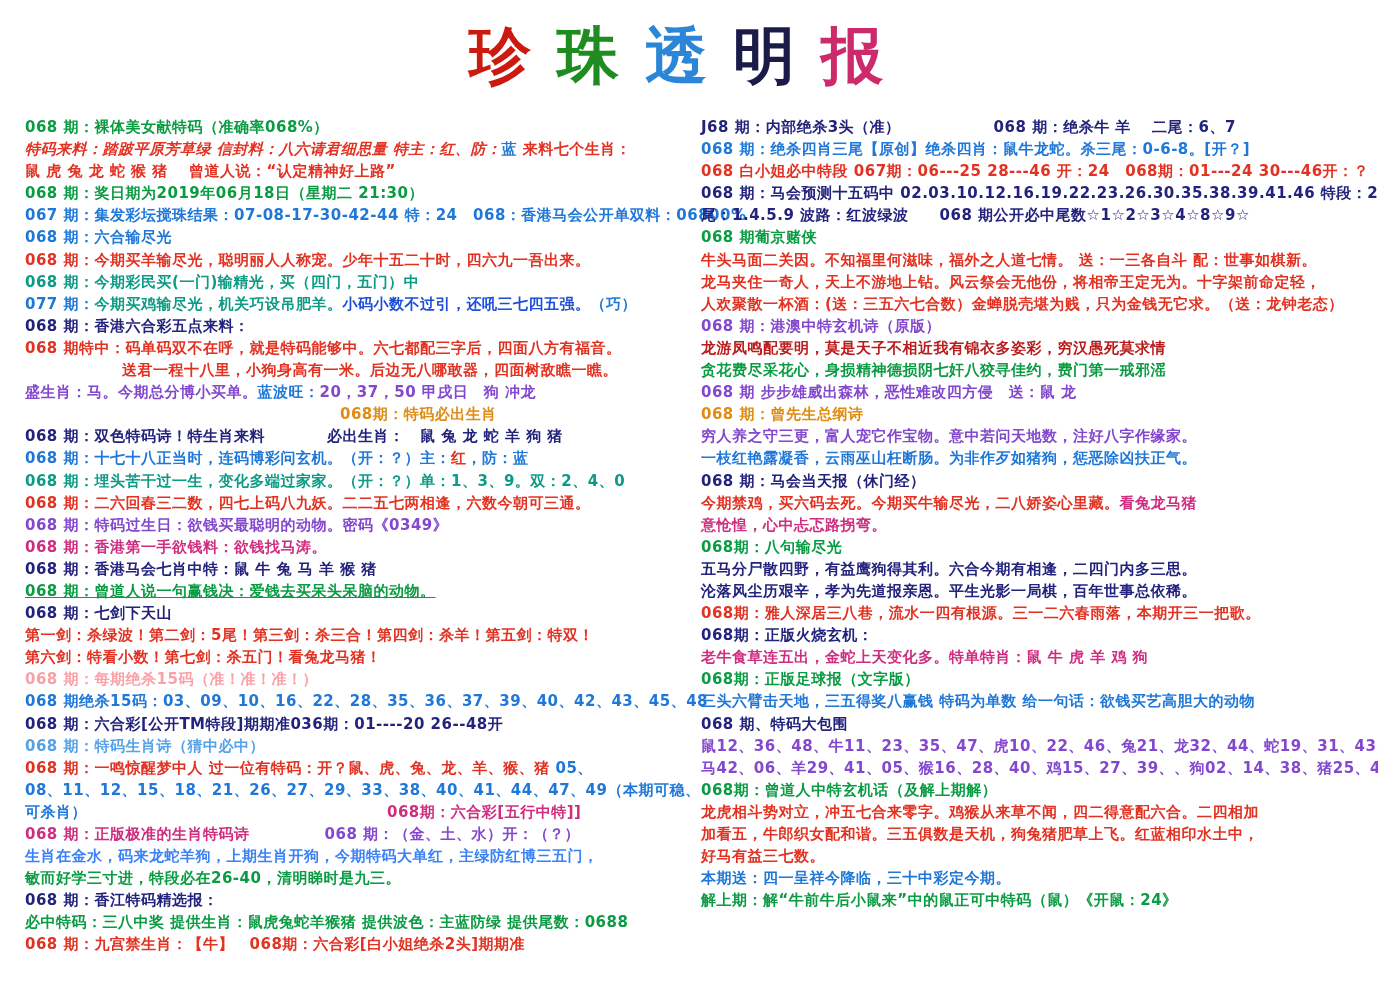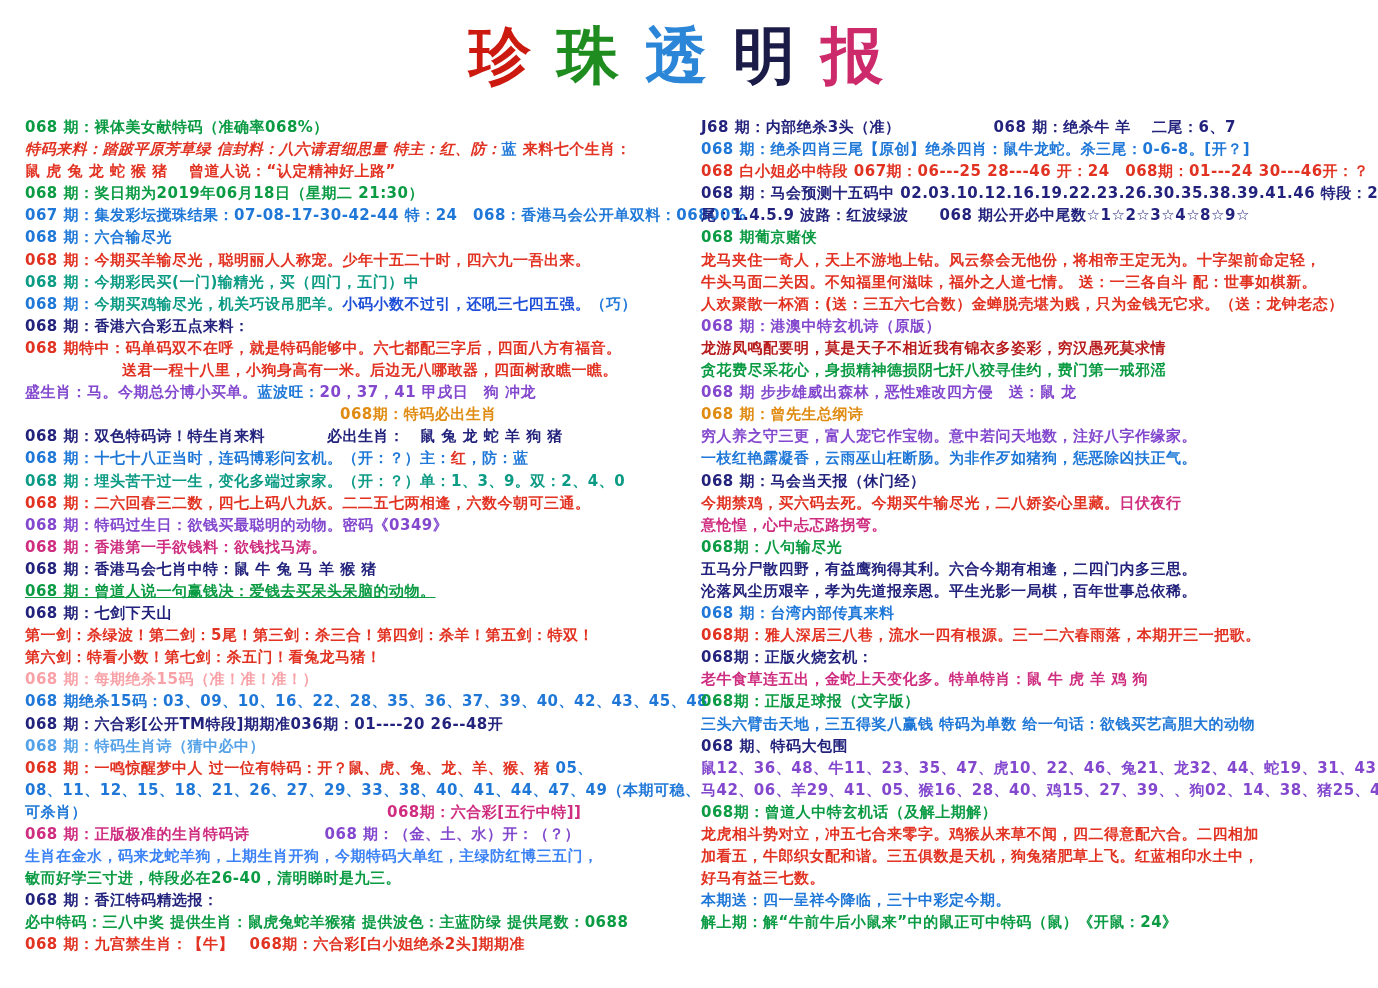--- a/index.html
+++ b/index.html
@@ -50,25 +50,25 @@
   <div class="columns">
     <div class="col col-left" id="col-left">
         <div class="line"><span style="color: rgb(10, 155, 67);">068 期：裸体美女献特码（准确率068%）</span></div>
         <div class="line"><span style="color: rgb(226, 50, 34); font-style: italic;">特码来料：踏跛平原芳草绿 信封料：八六请君细思量 特主：红、防：</span><span style="color: rgb(31, 120, 216);">蓝</span><span style="color: rgb(226, 50, 34);"> 来料七个生肖：</span></div>
         <div class="line"><span style="color: rgb(226, 50, 34);">鼠 虎 兔 龙 蛇 猴 猪　 曾道人说：“认定精神好上路”</span></div>
         <div class="line"><span style="color: rgb(10, 155, 67);">068 期：奖日期为2019年06月18日（星期二 21:30）</span></div>
         <div class="line"><span style="color: rgb(31, 120, 216);">067 期：集发彩坛搅珠结果：07-08-17-30-42-44 特：24　068：香港马会公开单双料：06800%</span></div>
         <div class="line"><span style="color: rgb(31, 120, 216);">068 期：六合输尽光</span></div>
         <div class="line"><span style="color: rgb(226, 50, 34);">068 期：今期买羊输尽光，聪明丽人人称宠。少年十五二十时，四六九一吾出来。</span></div>
         <div class="line"><span style="color: rgb(12, 155, 132);">068 期：今期彩民买(一门)输精光，买（四门，五门）中</span></div>
-        <div class="line"><span style="color: rgb(31, 120, 216);">068 期：</span><span style="color: rgb(12, 155, 132);">今期买鸡输尽光，机关巧设吊肥羊。</span><span style="color: #1d4ed8;">小码小数不过引，还吼三七四五强。</span><span style="color: rgb(31, 120, 216);">（巧）</span></div>
+        <div class="line"><span style="color: rgb(31, 120, 216);">077 期：</span><span style="color: rgb(12, 155, 132);">今期买鸡输尽光，机关巧设吊肥羊。</span><span style="color: #1d4ed8;">小码小数不过引，还吼三七四五强。</span><span style="color: rgb(31, 120, 216);">（巧）</span></div>
         <div class="line"><span style="color: rgb(35, 35, 125);">068 期：香港六合彩五点来料：</span></div>
         <div class="line"><span style="color: rgb(226, 50, 34);">068 期特中：码单码双不在呼，就是特码能够中。六七都配三字后，四面八方有福音。</span></div>
         <div class="line" style="padding-left: 97px;"><span style="color: rgb(226, 50, 34);">送君一程十八里，小狗身高有一米。后边无八哪敢器，四面树敌瞧一瞧。</span></div>
-        <div class="line"><span style="color: rgb(131, 72, 206);">盛生肖：马。今期总分博小买单。</span><span style="color: rgb(31, 120, 216);">蓝波旺：</span><span style="color: rgb(131, 72, 206);">20，37，41 甲戌日　狗 冲龙</span></div>
+        <div class="line"><span style="color: rgb(131, 72, 206);">盛生肖：马。今期总分博小买单。</span><span style="color: rgb(31, 120, 216);">蓝波旺：</span><span style="color: rgb(131, 72, 206);">20，37，50 甲戌日　狗 冲龙</span></div>
         <div class="line" style="padding-left: 315px;"><span style="color: rgb(224, 139, 18);">068期：特码必出生肖</span></div>
         <div class="line"><span style="color: rgb(35, 35, 125);">068 期：双色特码诗！特生肖来料　　　　必出生肖：　鼠 兔 龙 蛇 羊 狗 猪</span></div>
         <div class="line"><span style="color: rgb(31, 120, 216);">068 期：十七十八正当时，连码博彩问玄机。（开：？）主：</span><span style="color: rgb(226, 50, 34);">红</span><span style="color: rgb(31, 120, 216);">，防：蓝</span></div>
         <div class="line"><span style="color: rgb(12, 155, 132);">068 期：埋头苦干过一生，变化多端过家家。（开：？）单：1、3、9。双：2、4、0</span></div>
         <div class="line"><span style="color: rgb(226, 50, 34);">068 期：二六回春三二数，四七上码八九妖。二二五七两相逢，六数今朝可三通。</span></div>
         <div class="line"><span style="color: rgb(131, 72, 206);">068 期：特码过生日：欲钱买最聪明的动物。密码《0349》</span></div>
         <div class="line"><span style="color: rgb(207, 45, 128);">068 期：香港第一手欲钱料：欲钱找马涛。</span></div>
         <div class="line"><span style="color: rgb(35, 35, 125);">068 期：香港马会七肖中特：鼠 牛 兔 马 羊 猴 猪</span></div>
         <div class="line"><span style="color: rgb(10, 155, 67); text-decoration: underline;">068 期：曾道人说一句赢钱决：爱钱去买呆头呆脑的动物。</span></div>
         <div class="line"><span style="color: rgb(35, 35, 125);">068 期：七剑下天山</span></div>
@@ -88,37 +88,36 @@
         <div class="line"><span style="color: rgb(10, 155, 67);">必中特码：三八中奖 提供生肖：鼠虎兔蛇羊猴猪 提供波色：主蓝防绿 提供尾数：0688</span></div>
         <div class="line"><span style="color: rgb(226, 50, 34);">068 期：九宫禁生肖：【牛】　068期：六合彩[白小姐绝杀2头]期期准</span></div>
       </div>
     <div class="col col-right" id="col-right">
         <div class="line"><span style="color: rgb(35, 35, 125);">J68 期：内部绝杀3头（准）　　　　　　068 期：绝杀牛 羊　 二尾：6、7</span></div>
         <div class="line"><span style="color: rgb(31, 120, 216);">068 期：绝杀四肖三尾【原创】绝杀四肖：鼠牛龙蛇。杀三尾：0-6-8。[开？]</span></div>
         <div class="line"><span style="color: rgb(226, 50, 34);">068 白小姐必中特段 067期：06---25 28---46 开：24　068期：01---24 30---46开：？</span></div>
         <div class="line"><span style="color: rgb(35, 35, 125);">068 期：马会预测十五码中 02.03.10.12.16.19.22.23.26.30.35.38.39.41.46 特段：22=38</span></div>
         <div class="line"><span style="color: rgb(35, 35, 125);">尾：1.4.5.9 波路：红波绿波　　068 期公开必中尾数☆1☆2☆3☆4☆8☆9☆</span></div>
         <div class="line"><span style="color: rgb(10, 155, 67);">068 期葡京赌侠</span></div>
+        <div class="line"><span style="color: rgb(226, 50, 34);">牛头马面二关因。不知福里何滋味，福外之人道七情。 送：一三各自斗 配：世事如棋新。</span></div>
         <div class="line"><span style="color: rgb(226, 50, 34);">龙马夹住一奇人，天上不游地上钻。风云祭会无他份，将相帝王定无为。十字架前命定轻，</span></div>
-        <div class="line"><span style="color: rgb(226, 50, 34);">牛头马面二关因。不知福里何滋味，福外之人道七情。 送：一三各自斗 配：世事如棋新。</span></div>
         <div class="line"><span style="color: rgb(226, 50, 34);">人欢聚散一杯酒：(送：三五六七合数）金蝉脱壳堪为贱，只为金钱无它求。（送：龙钟老态）</span></div>
         <div class="line"><span style="color: rgb(131, 72, 206);">068 期：港澳中特玄机诗（原版）</span></div>
         <div class="line"><span style="color: #b91c1c;">龙游凤鸣配要明，莫是天子不相近我有锦衣多姿彩，穷汉愚死莫求情</span></div>
         <div class="line"><span style="color: rgb(10, 155, 67);">贪花费尽采花心，身损精神德损阴七奸八狡寻佳约，费门第一戒邪滛</span></div>
         <div class="line"><span style="color: rgb(131, 72, 206);">068 期 步步雄威出森林，恶性难改四方侵　送：鼠 龙</span></div>
         <div class="line"><span style="color: rgb(224, 139, 18);">068 期：曾先生总纲诗</span></div>
         <div class="line"><span style="color: rgb(131, 72, 206);">穷人养之守三更，富人宠它作宝物。意中若问天地数，注好八字作缘家。</span></div>
         <div class="line"><span style="color: rgb(31, 120, 216);">一枝红艳露凝香，云雨巫山枉断肠。为非作歹如猪狗，惩恶除凶扶正气。</span></div>
         <div class="line"><span style="color: rgb(35, 35, 125);">068 期：马会当天报（休门经）</span></div>
-        <div class="line"><span style="color: rgb(226, 50, 34);">今期禁鸡，买六码去死。今期买牛输尽光，二八娇姿心里藏。</span><span style="color: rgb(207, 45, 128);">日伏夜行</span></div>
+        <div class="line"><span style="color: rgb(226, 50, 34);">今期禁鸡，买六码去死。今期买牛输尽光，二八娇姿心里藏。</span><span style="color: rgb(207, 45, 128);">看兔龙马猪</span></div>
         <div class="line"><span style="color: rgb(207, 45, 128);">意怆惶，心中忐忑路拐弯。</span></div>
         <div class="line"><span style="color: rgb(10, 155, 67);">068期：八句输尽光</span></div>
         <div class="line"><span style="color: rgb(35, 35, 125);">五马分尸散四野，有益鹰狗得其利。六合今期有相逢，二四门内多三思。</span></div>
         <div class="line"><span style="color: rgb(35, 35, 125);">沦落风尘历艰辛，孝为先道报亲恩。平生光影一局棋，百年世事总依稀。</span></div>
-        <div class="line"><span style="color: rgb(31, 120, 216);">068 期：台湾内部传真来料</span></div>
         <div class="line"><span style="color: rgb(226, 50, 34);">068期：雅人深居三八巷，流水一四有根源。三一二六春雨落，本期开三一把歌。</span></div>
         <div class="line"><span style="color: rgb(35, 35, 125);">068期：正版火烧玄机：</span></div>
         <div class="line"><span style="color: rgb(207, 45, 128);">老牛食草连五出，金蛇上天变化多。特单特肖：鼠 牛 虎 羊 鸡 狗</span></div>
         <div class="line"><span style="color: rgb(10, 155, 67);">068期：正版足球报（文字版）</span></div>
         <div class="line"><span style="color: rgb(31, 120, 216);">三头六臂击天地，三五得奖八赢钱 特码为单数 给一句话：欲钱买艺高胆大的动物</span></div>
         <div class="line"><span style="color: rgb(35, 35, 125);">068 期、特码大包围</span></div>
         <div class="line"><span style="color: rgb(131, 72, 206);">鼠12、36、48、牛11、23、35、47、虎10、22、46、兔21、龙32、44、蛇19、31、43、</span></div>
         <div class="line"><span style="color: rgb(131, 72, 206);">马42、06、羊29、41、05、猴16、28、40、鸡15、27、39、、狗02、14、38、猪25、49</span></div>
         <div class="line"><span style="color: rgb(10, 155, 67);">068期：曾道人中特玄机话（及解上期解）</span></div>
         <div class="line"><span style="color: rgb(226, 50, 34);">龙虎相斗势对立，冲五七合来零字。鸡猴从来草不闻，四二得意配六合。二四相加</span></div>

